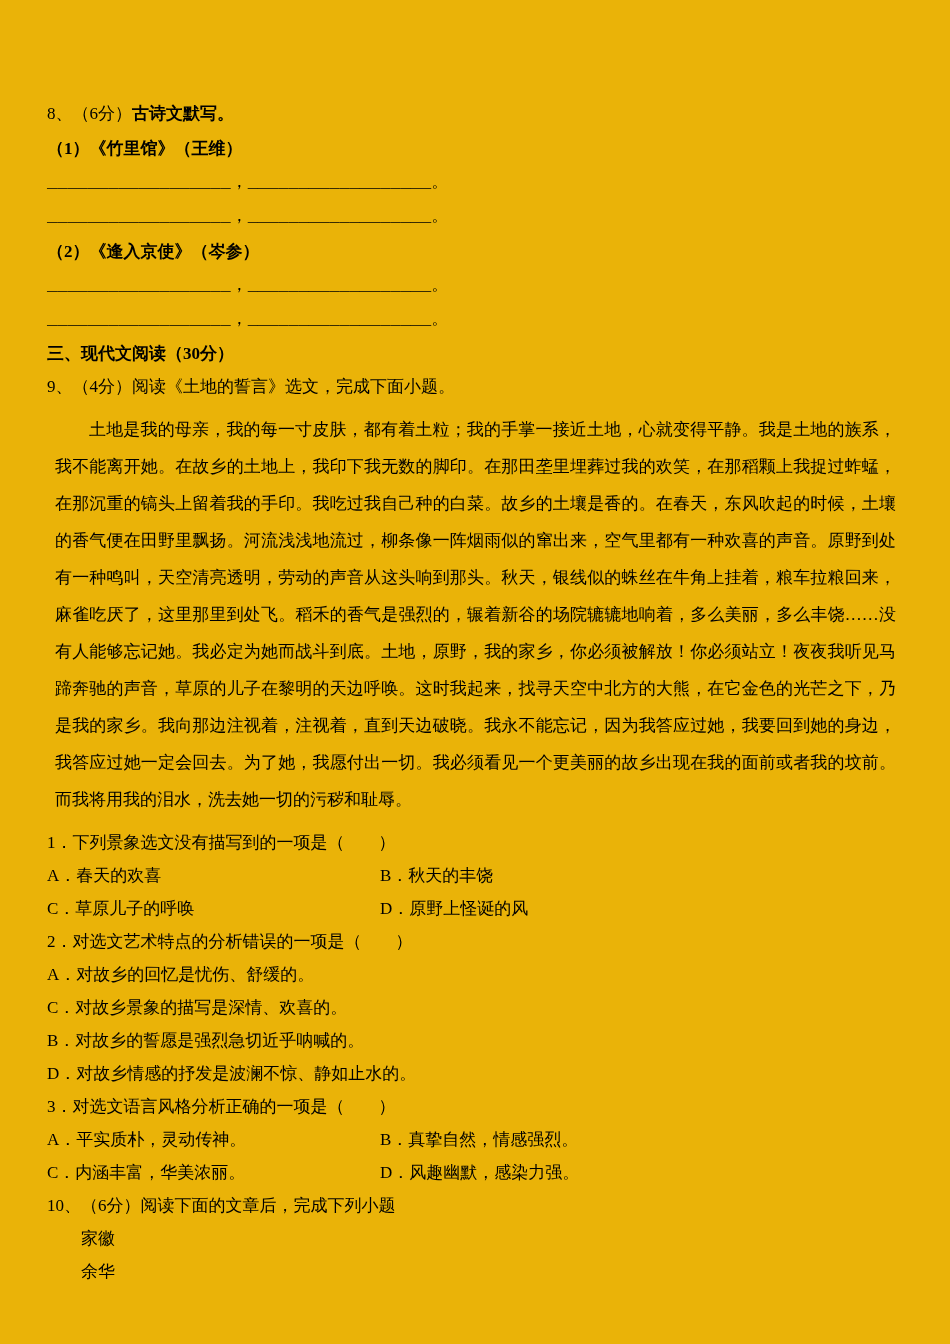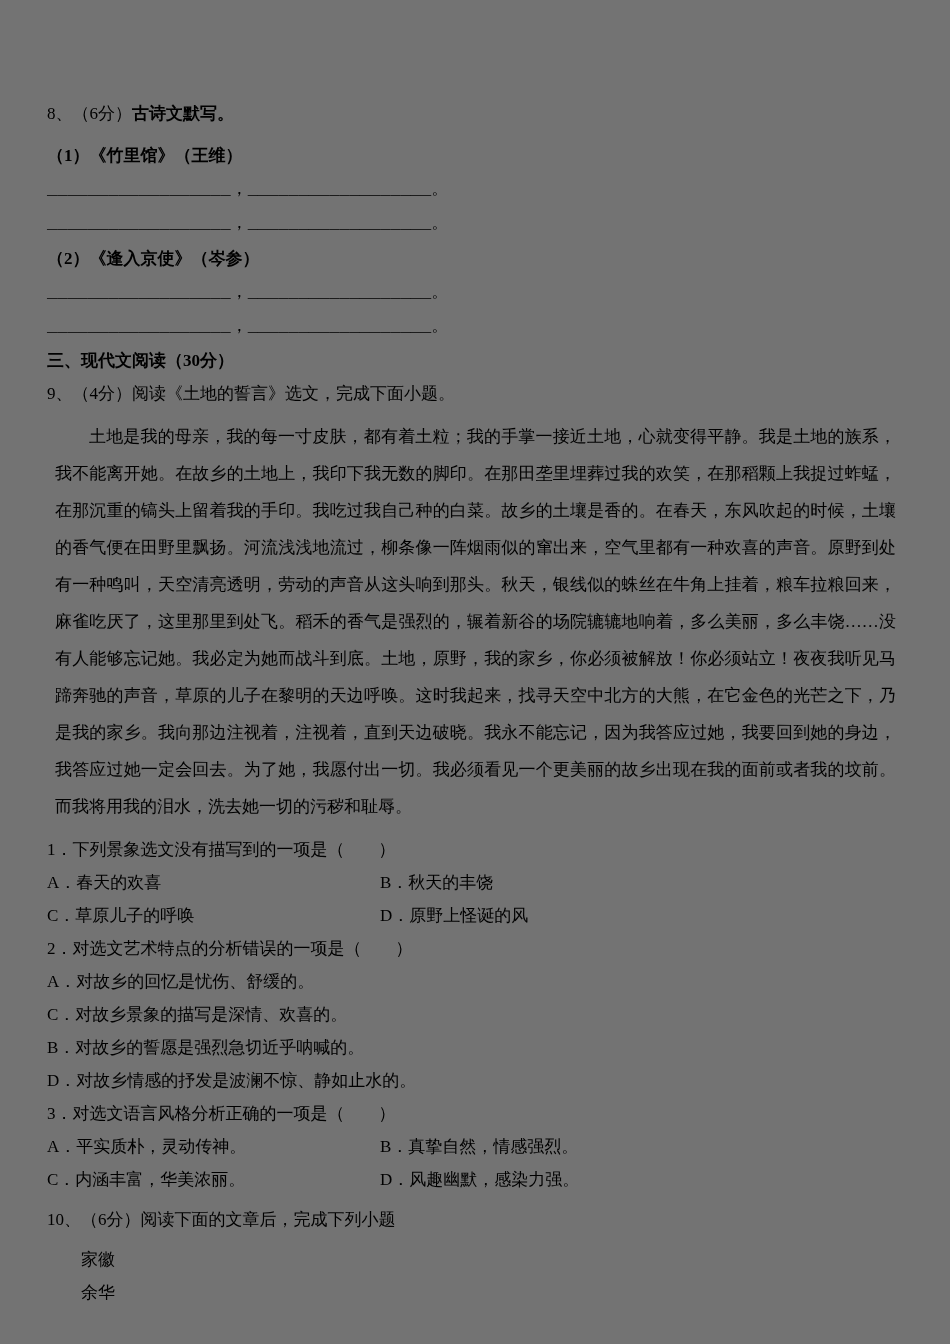--- a/index.html
+++ b/index.html
@@ -5,21 +5,21 @@
   html, body {
     margin: 0;
     padding: 0;
     background: #ffffff;
   }
   .page {
     position: relative;
     width: 950px;
     height: 1344px;
     margin: 0 auto;
-    background: #737373;
+    background: #eab308;
     box-sizing: border-box;
     padding: 96px 46px 0 47px;
     font-family: "Liberation Serif", "DejaVu Serif", serif;
     font-size: 17px;
     color: #000000;
     overflow: hidden;
   }
   .line {
     line-height: 35px;
     white-space: nowrap;
@@ -37,21 +37,21 @@
     line-height: 37px;
   }
   .opt-row {
     display: flex;
     line-height: 33px;
     align-items: center;
   }
   .opt-left { width: 333px; flex: 0 0 333px; }
   .single-line { line-height: 33px; }
   .indent-2em { padding-left: 2em; }
-  .mt-small { margin-top: 7px; }
+  .mt-small { margin-top: 0; }
 </style>
 </head>
 <body>
 
 <div class="page">
 
   <div class="line">
     <span>8、（6分）</span><span class="bold">古诗文默写。</span>
   </div>
 

